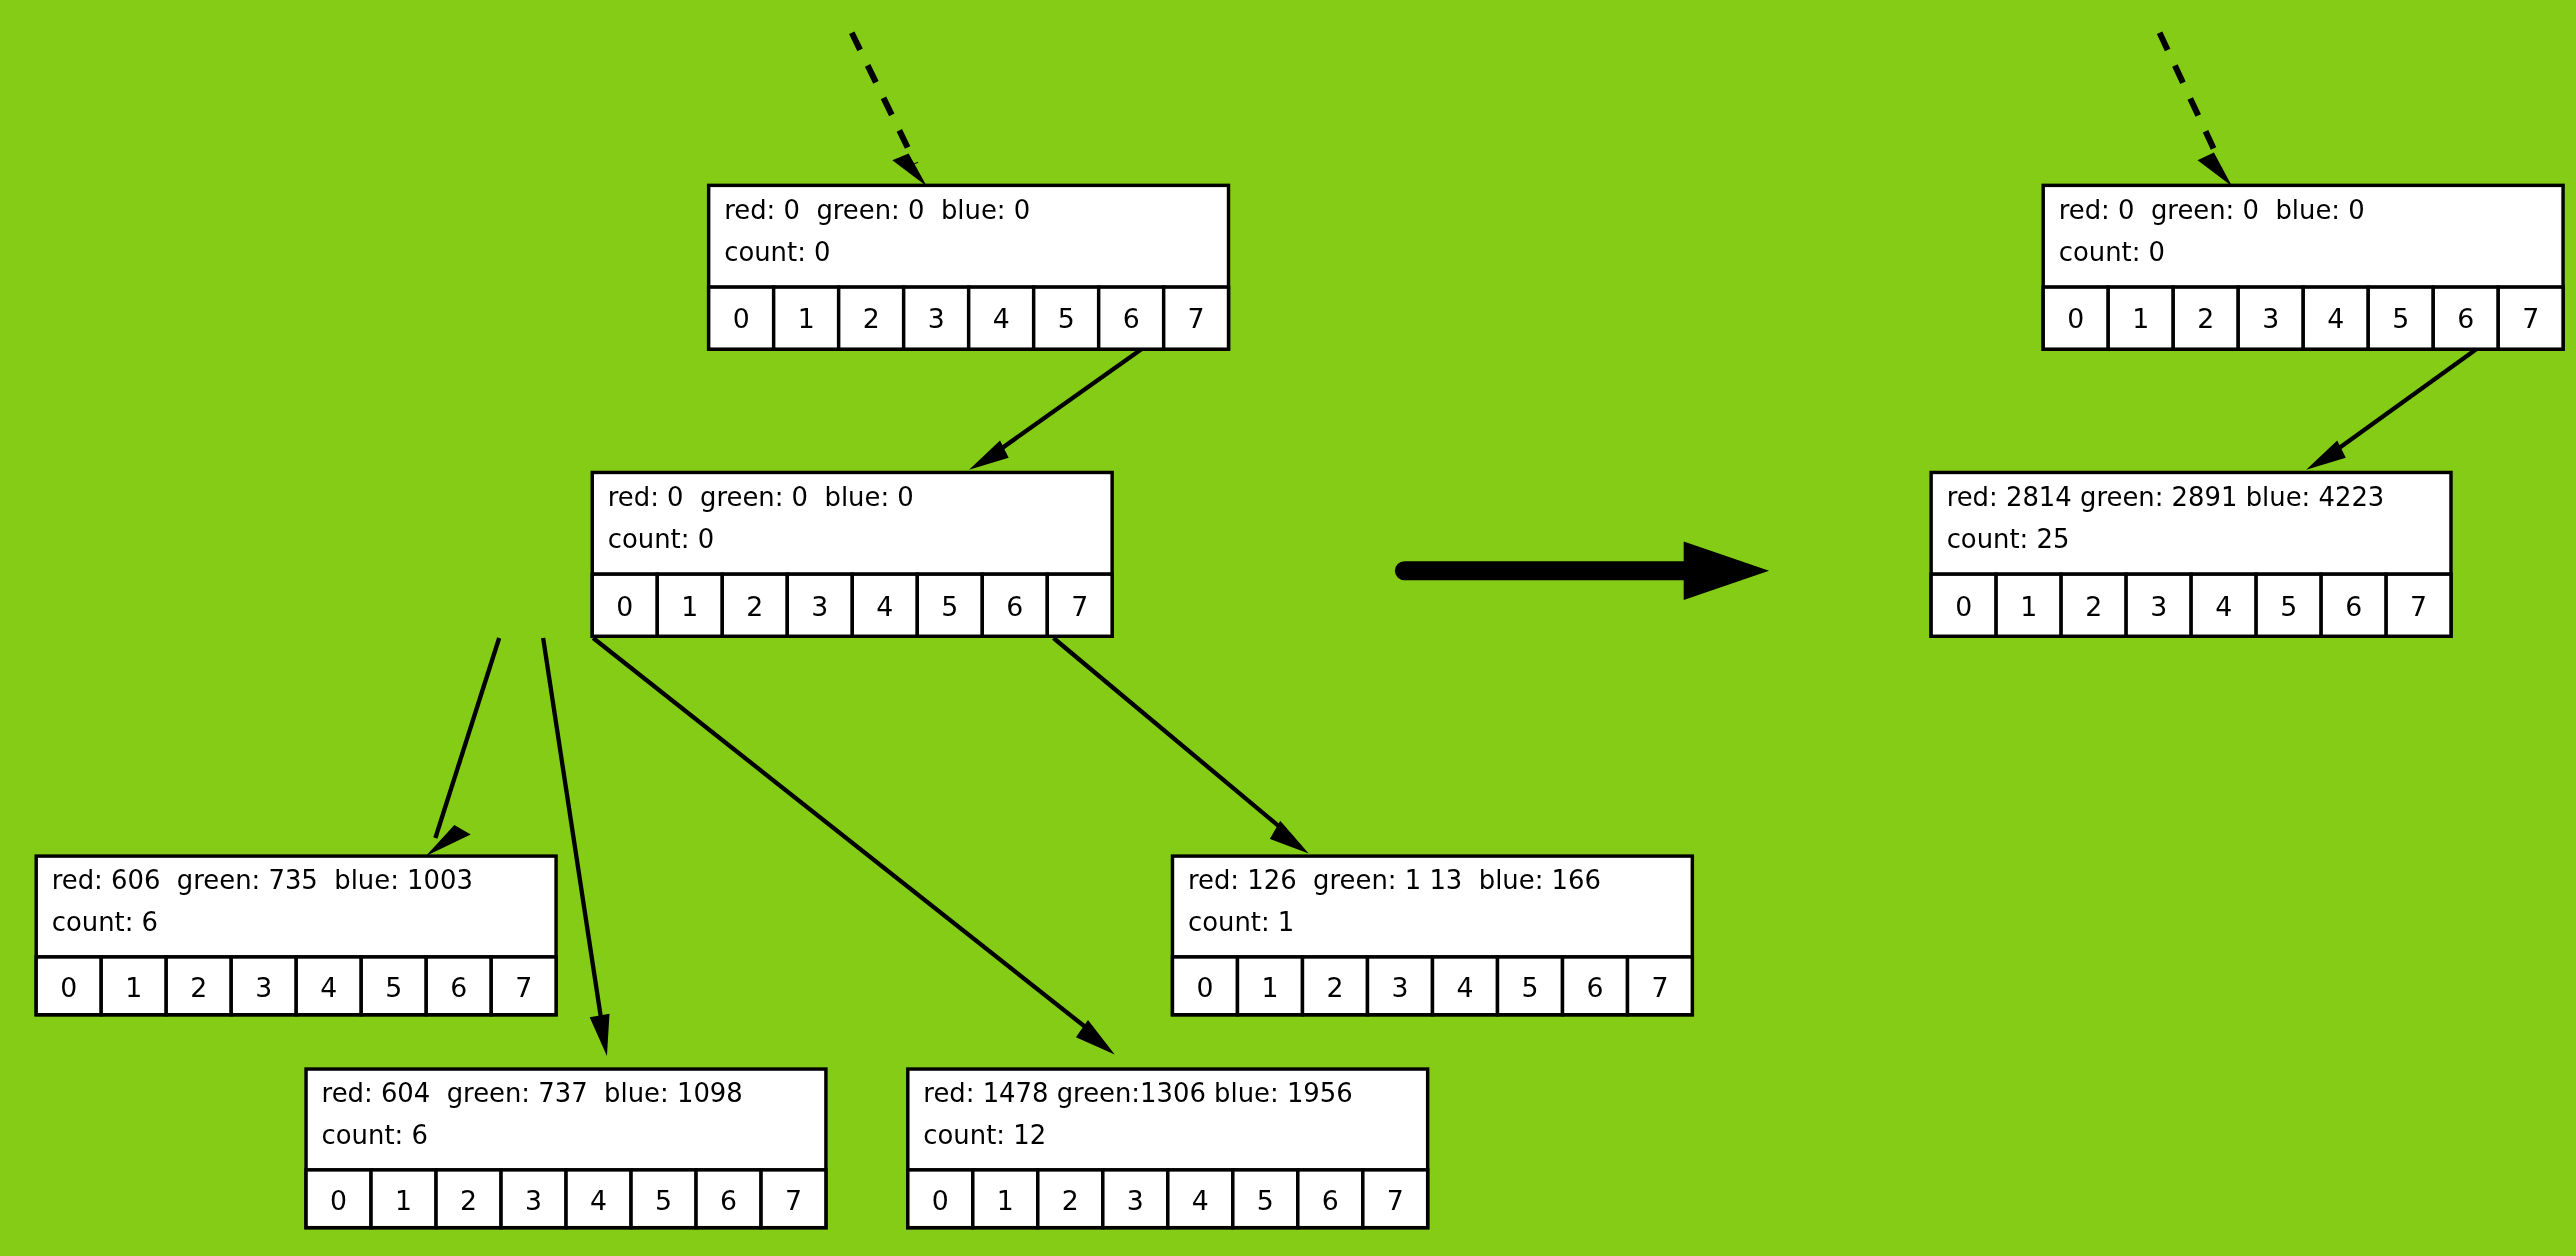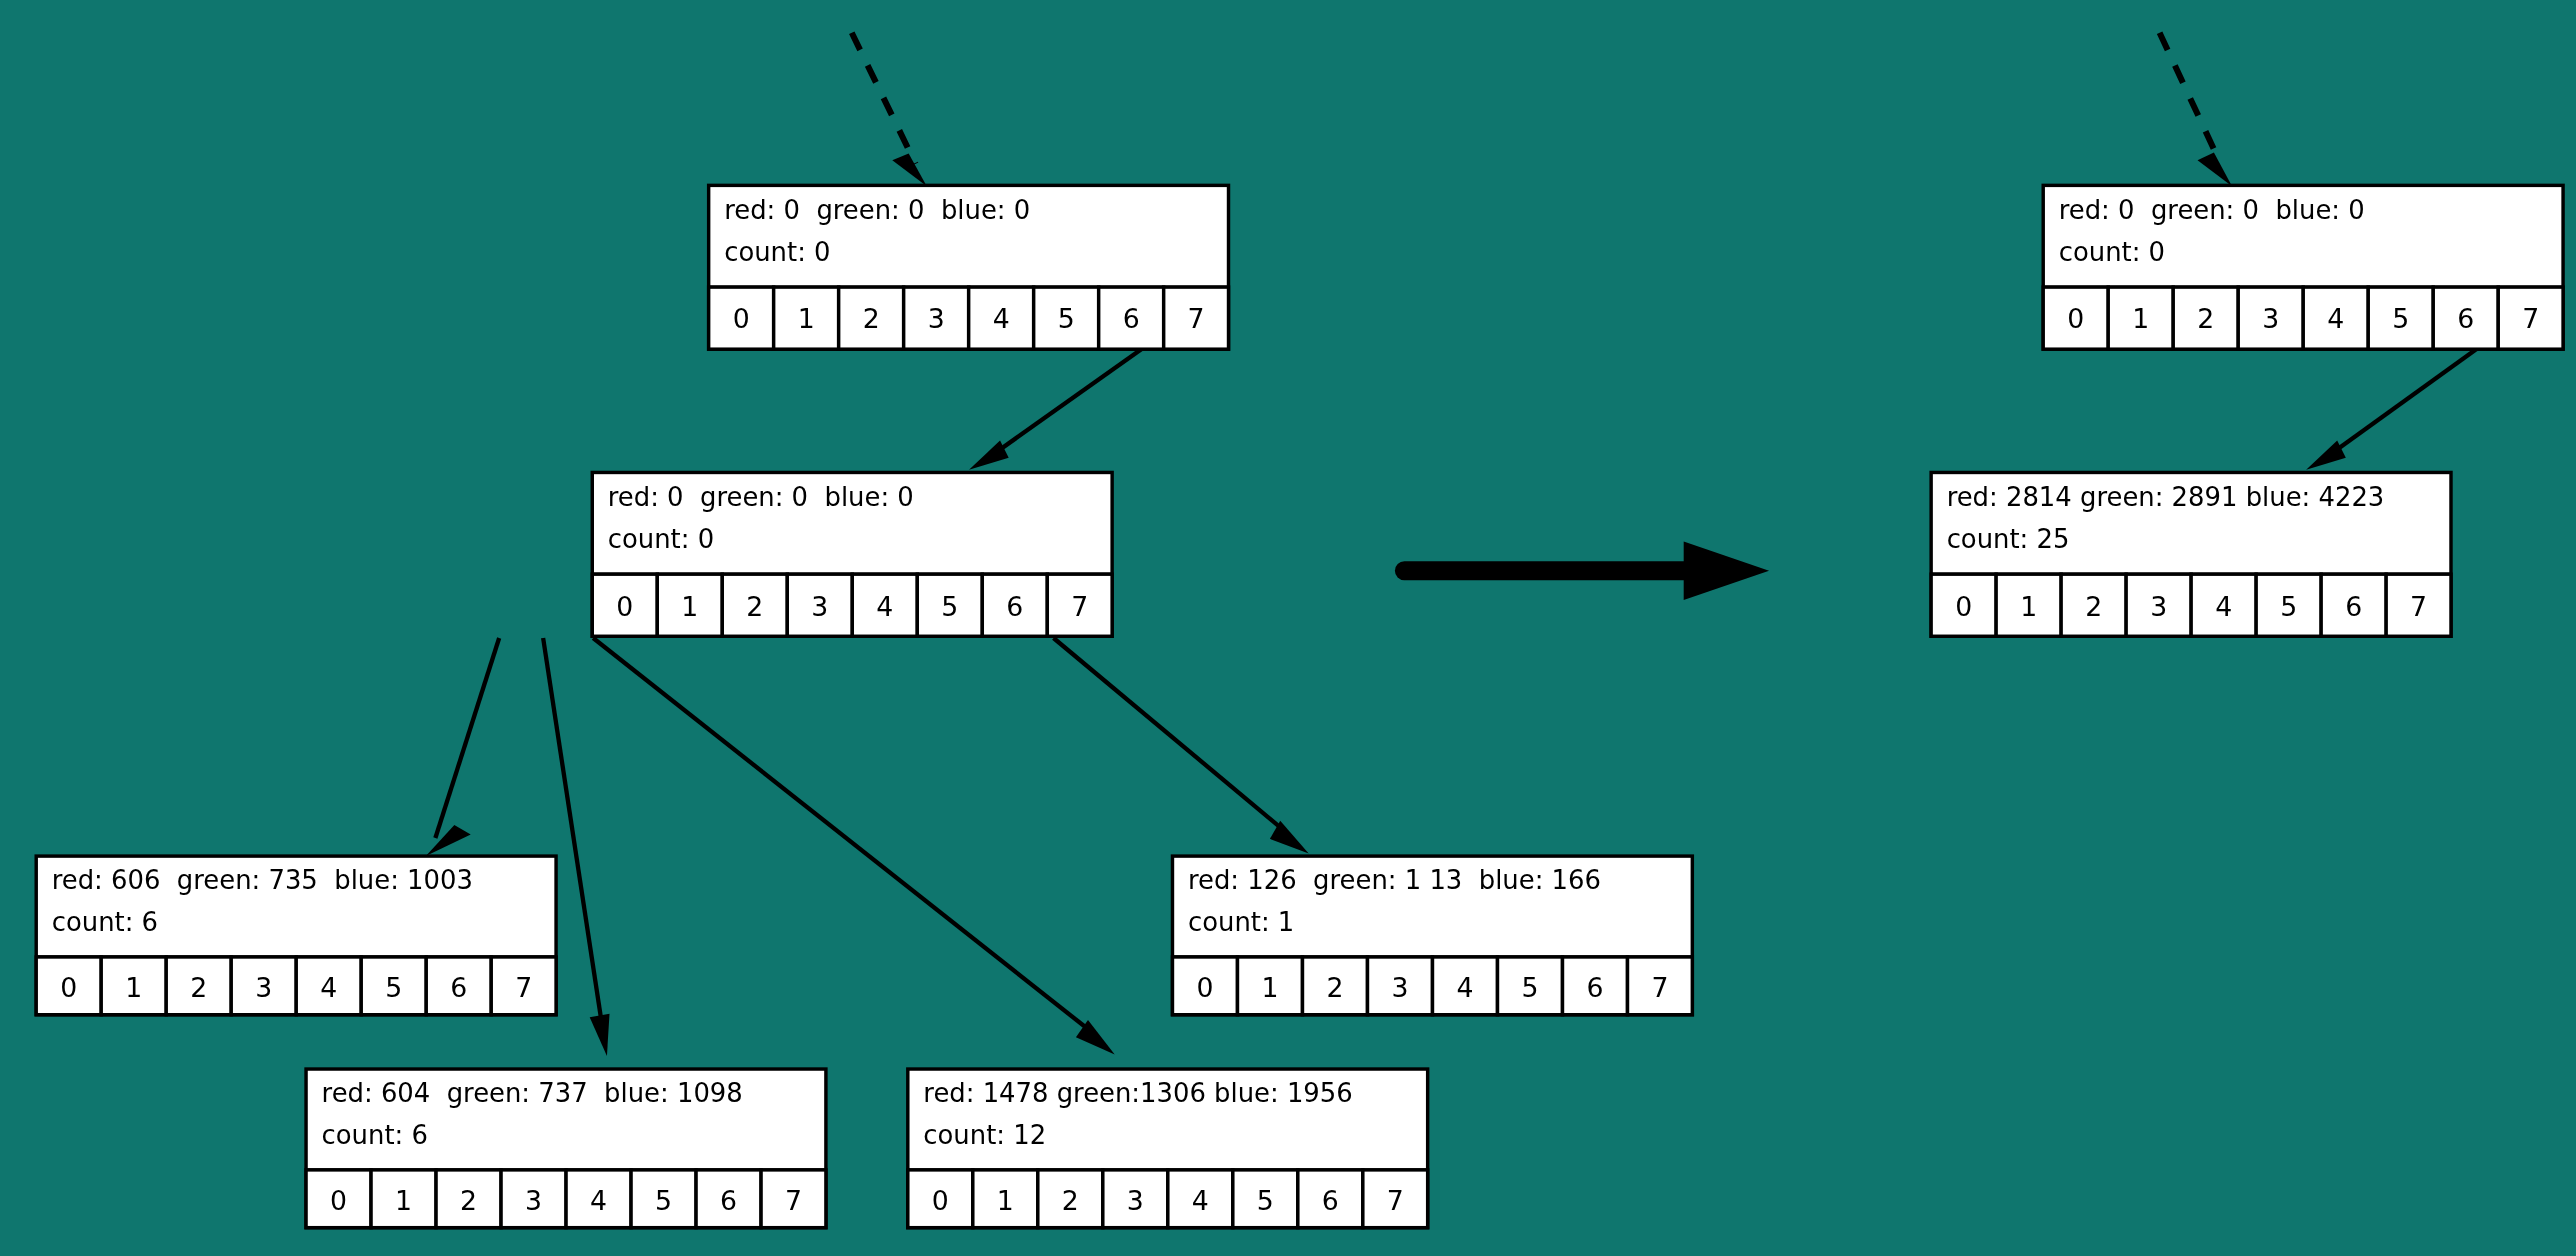--- a/index.html
+++ b/index.html
@@ -10,21 +10,21 @@
   body {
     width: 2576px;
     height: 1257px;
     font-family: "DejaVu Sans", sans-serif;
     overflow: hidden;
   }
   #diagram-root {
     position: relative;
     width: 2576px;
     height: 1257px;
-    background: #0f766e;
+    background: #84cc16;
   }
   svg#diagram-svg {
     position: absolute;
     top: 0;
     left: 0;
     width: 2576px;
     height: 1257px;
     display: block;
   }
   .node-text {

